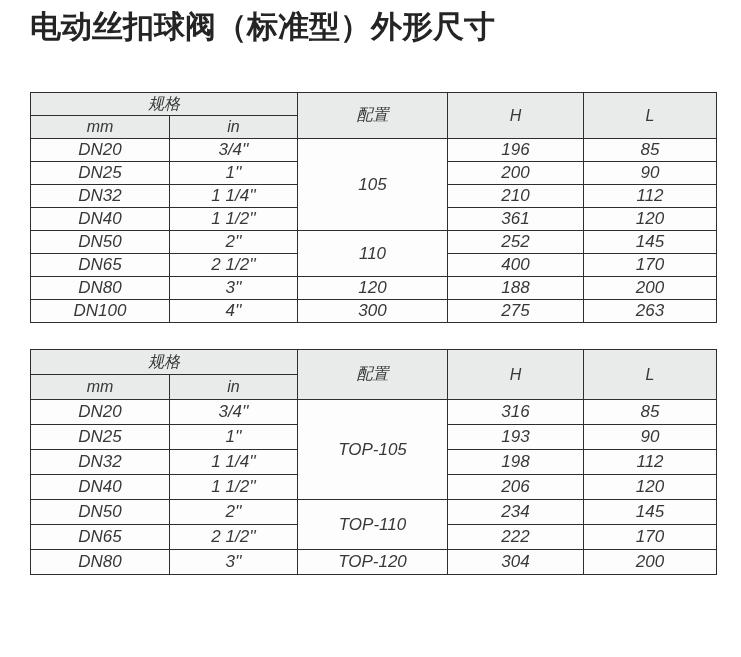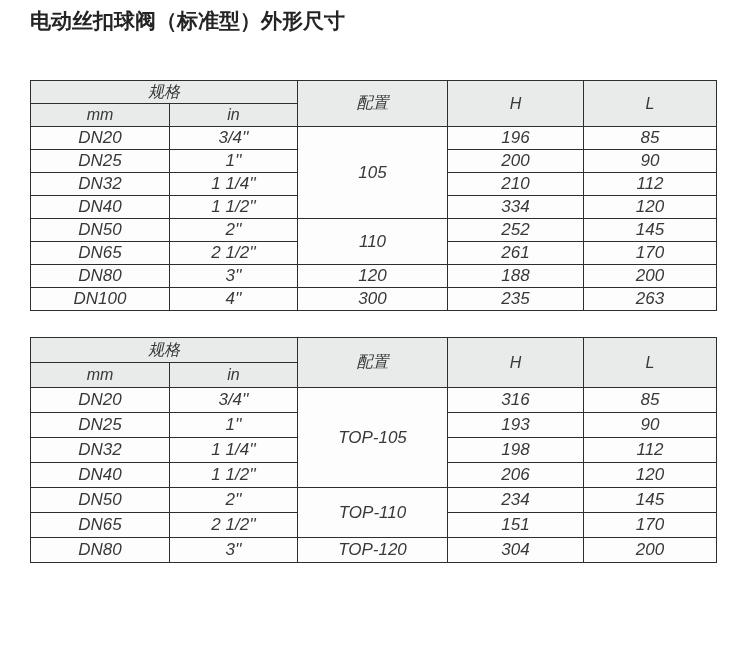--- a/index.html
+++ b/index.html
@@ -7,21 +7,21 @@
     margin: 0; padding: 0;
     width: 741px; height: 657px;
     background: #ffffff;
     font-family: "Liberation Sans", sans-serif;
     overflow: hidden;
   }
   .page { padding-left: 30px; padding-right: 25px; }
 
   .section-title {
     margin: 0;
-    font-size: 21px;
+    font-size: 31px;
     font-weight: bold;
     color: #242424;
     letter-spacing: 0px;
     line-height: 1.2;
   }
   .title-1 { padding-top: 8px; }
   .title-2 { margin-top: 34px; }
 
   table.dim-table {
     border-collapse: collapse;
@@ -95,48 +95,48 @@
       </tr>
       <tr>
         <td>DN32</td>
         <td>1 1/4''</td>
         <td>210</td>
         <td>112</td>
       </tr>
       <tr>
         <td>DN40</td>
         <td>1 1/2''</td>
-        <td>334</td>
+        <td>361</td>
         <td>120</td>
       </tr>
       <tr>
         <td>DN50</td>
         <td>2''</td>
         <td rowspan="2">110</td>
         <td>252</td>
         <td>145</td>
       </tr>
       <tr>
         <td>DN65</td>
         <td>2 1/2''</td>
-        <td>261</td>
+        <td>400</td>
         <td>170</td>
       </tr>
       <tr>
         <td>DN80</td>
         <td>3''</td>
         <td>120</td>
         <td>188</td>
         <td>200</td>
       </tr>
       <tr>
         <td>DN100</td>
         <td>4''</td>
         <td>300</td>
-        <td>235</td>
+        <td>275</td>
         <td>263</td>
       </tr>
     </tbody>
   </table>
 
 
   <table class="dim-table t2">
     <colgroup>
       <col style="width:139px">
         <col style="width:128px">
@@ -185,21 +185,21 @@
       <tr>
         <td>DN50</td>
         <td>2''</td>
         <td rowspan="2">TOP-110</td>
         <td>234</td>
         <td>145</td>
       </tr>
       <tr>
         <td>DN65</td>
         <td>2 1/2''</td>
-        <td>151</td>
+        <td>222</td>
         <td>170</td>
       </tr>
       <tr>
         <td>DN80</td>
         <td>3''</td>
         <td>TOP-120</td>
         <td>304</td>
         <td>200</td>
       </tr>
     </tbody>

